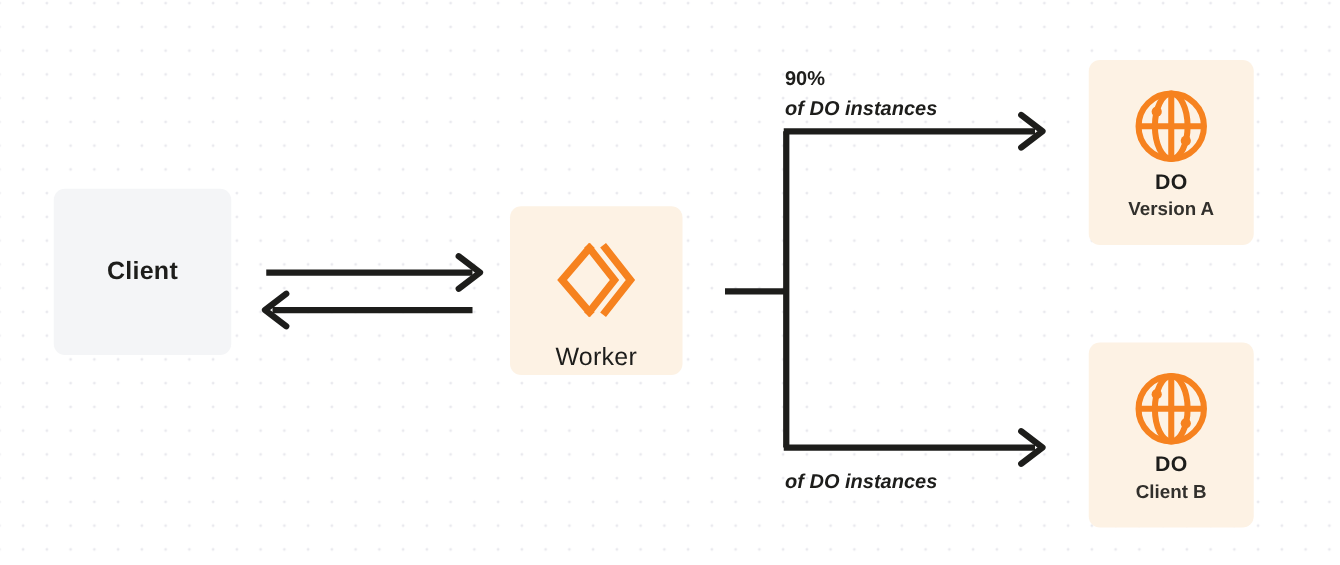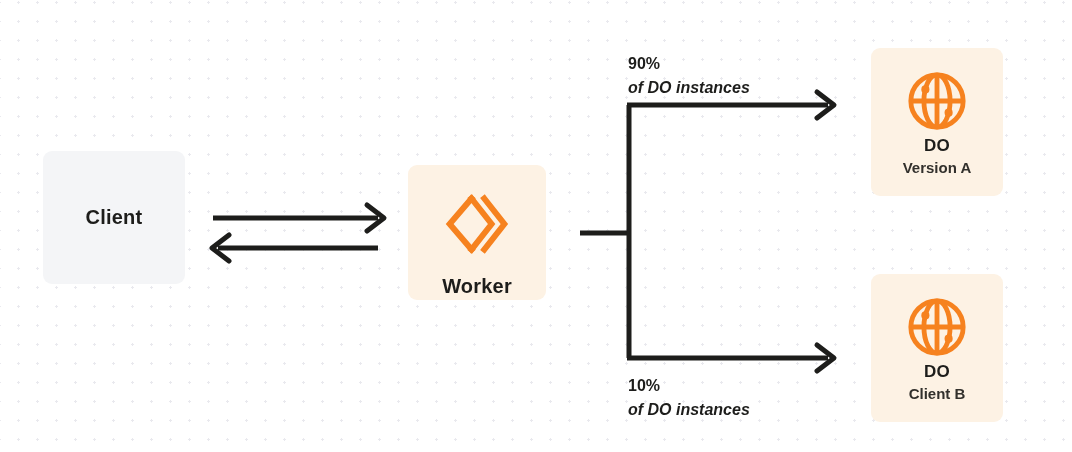--- a/index.html
+++ b/index.html
@@ -80,21 +80,21 @@
   
   .label-client {
     font-size: 20px;
     font-weight: bold;
     color: #1d1d1b;
     letter-spacing: 0.2px;
   }
 
   .label-worker {
     font-size: 20px;
-    font-weight: bold;
+    font-weight: normal;
     color: #1d1d1b;
     margin-top: 20px;
     letter-spacing: 0.2px;
   }
 
   .label-do-title {
     font-size: 17px;
     font-weight: bold;
     color: #1d1d1b;
     margin-top: 4px;
@@ -205,17 +205,16 @@
     <span class="label-do-title">DO</span>
     <span class="label-do-sub">Client B</span>
   </div>
 
   <div class="flow-note flow-note-top">
     <span class="pct">90%</span>
     <span class="desc">of DO instances</span>
   </div>
 
   <div class="flow-note flow-note-bottom">
-    <span class="pct">10%</span>
     <span class="desc">of DO instances</span>
   </div>
 
 </div>
 
 </body></html>

